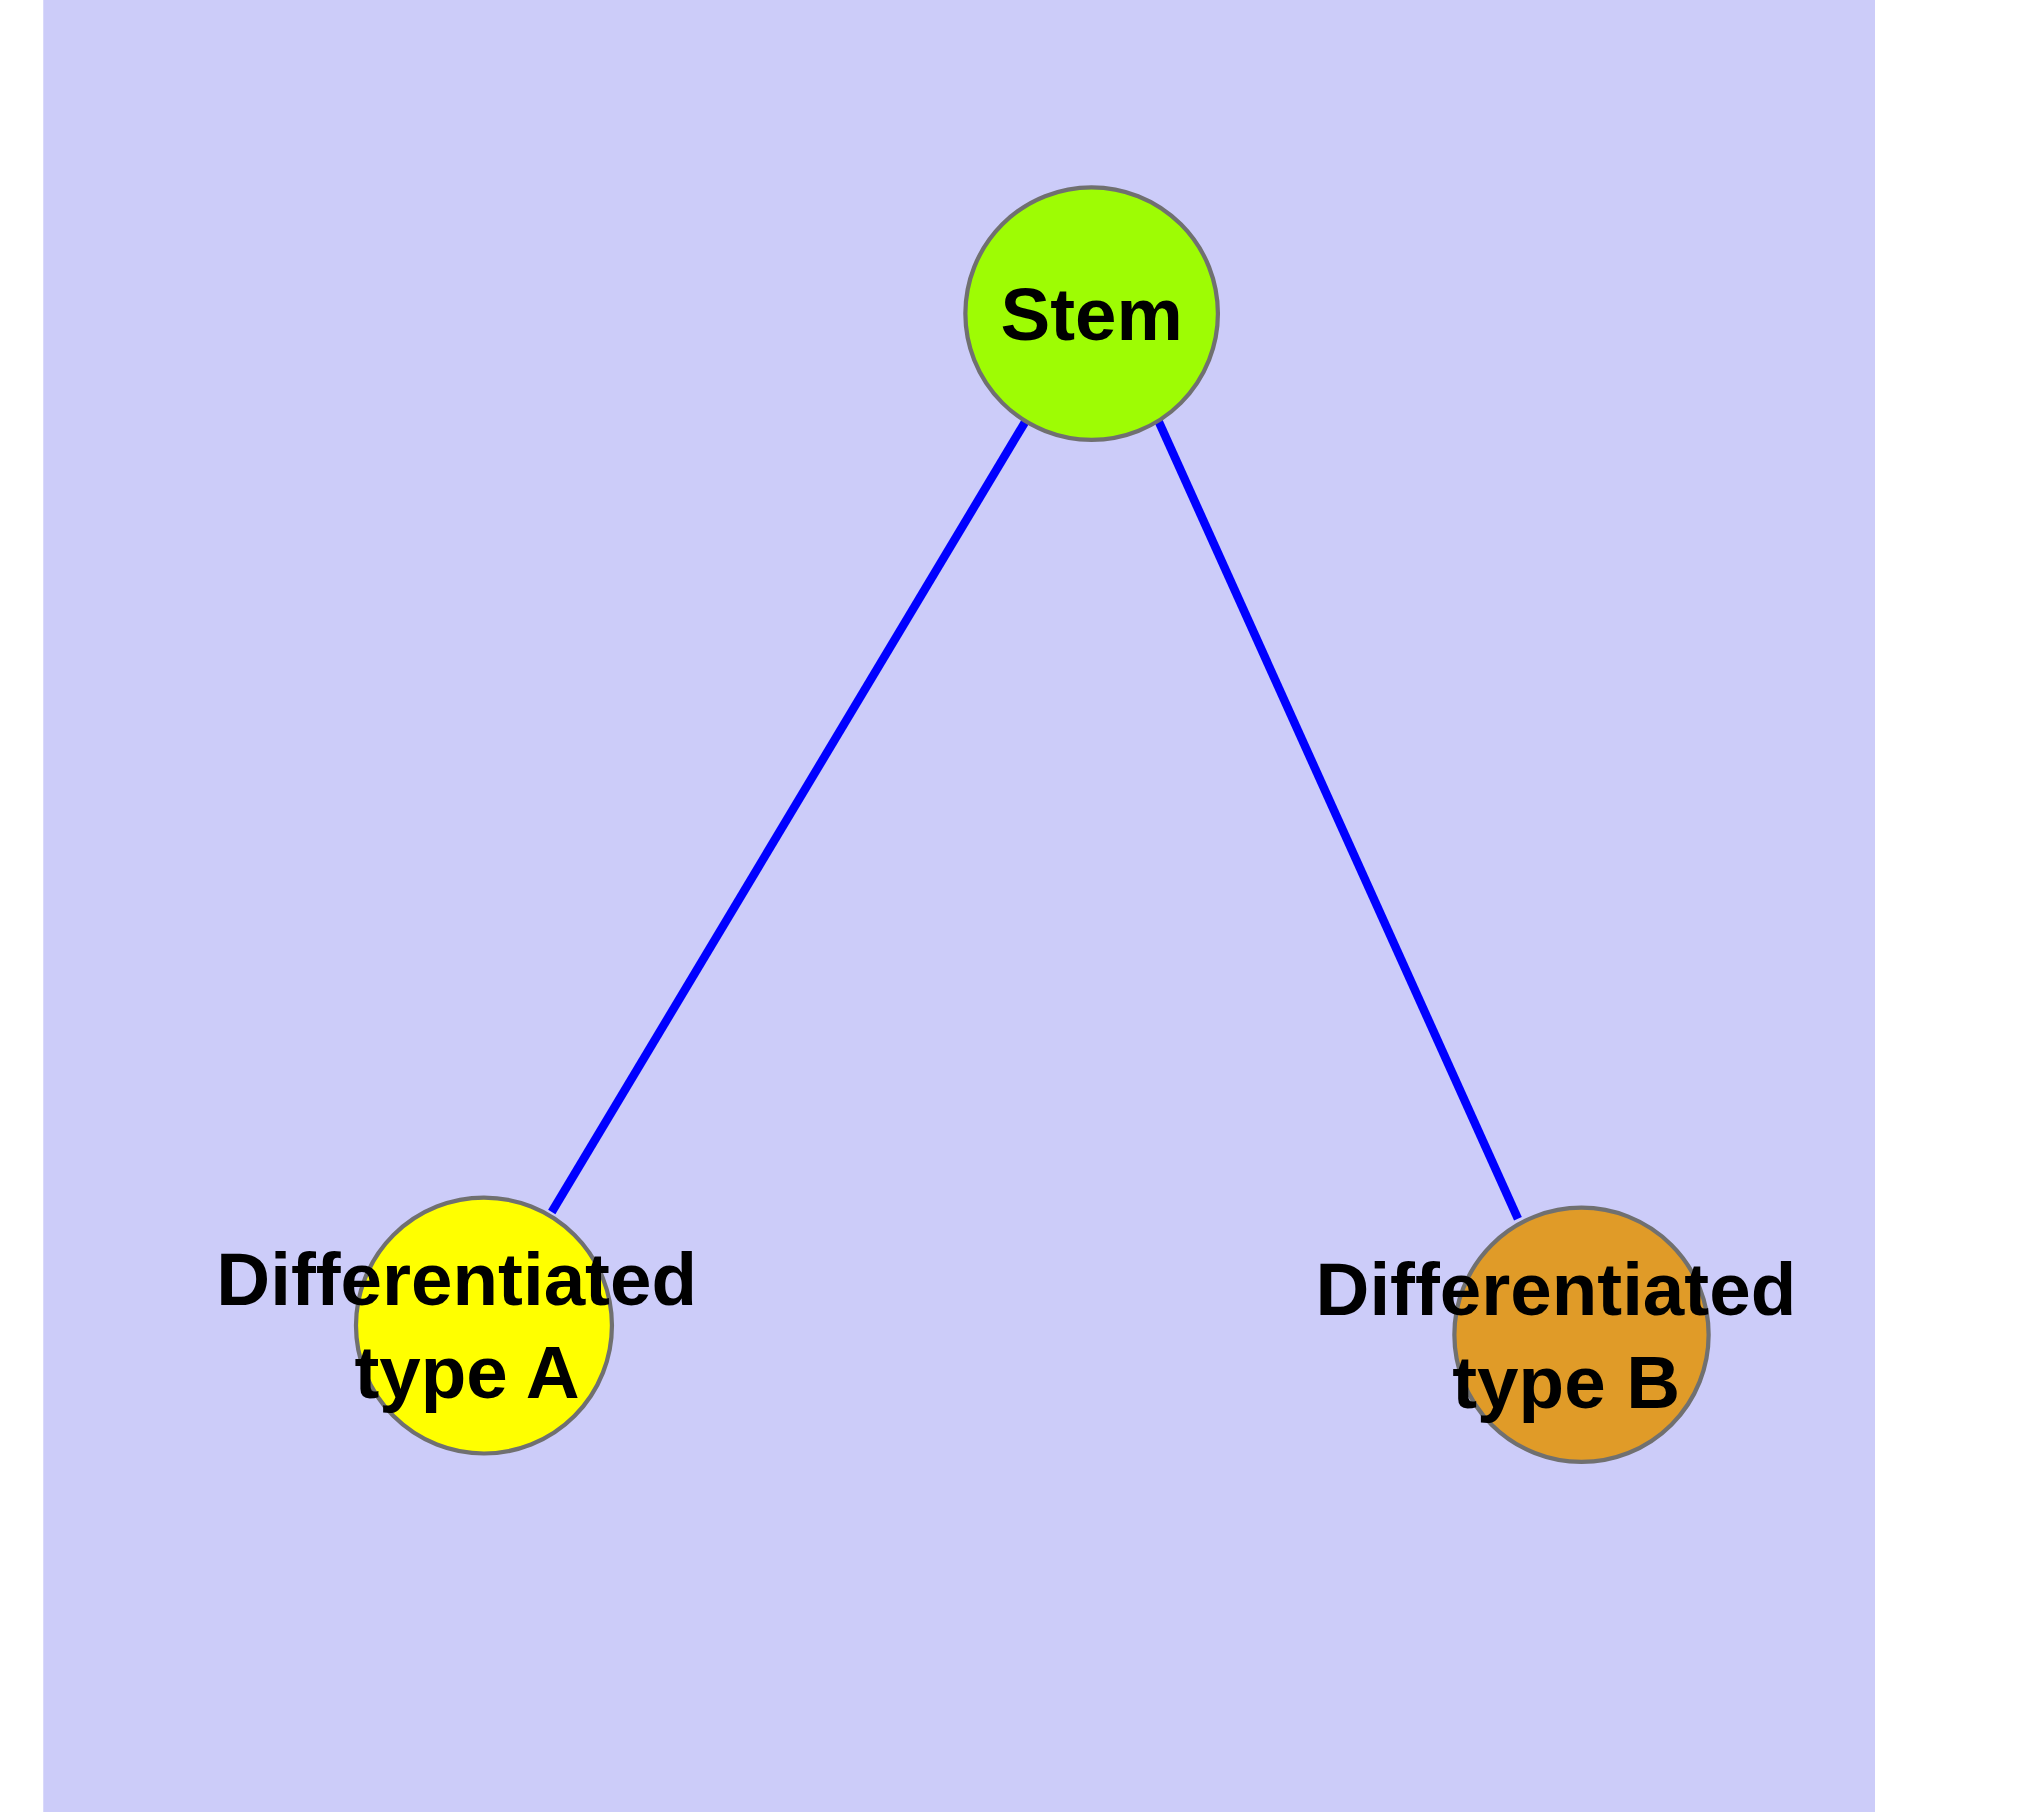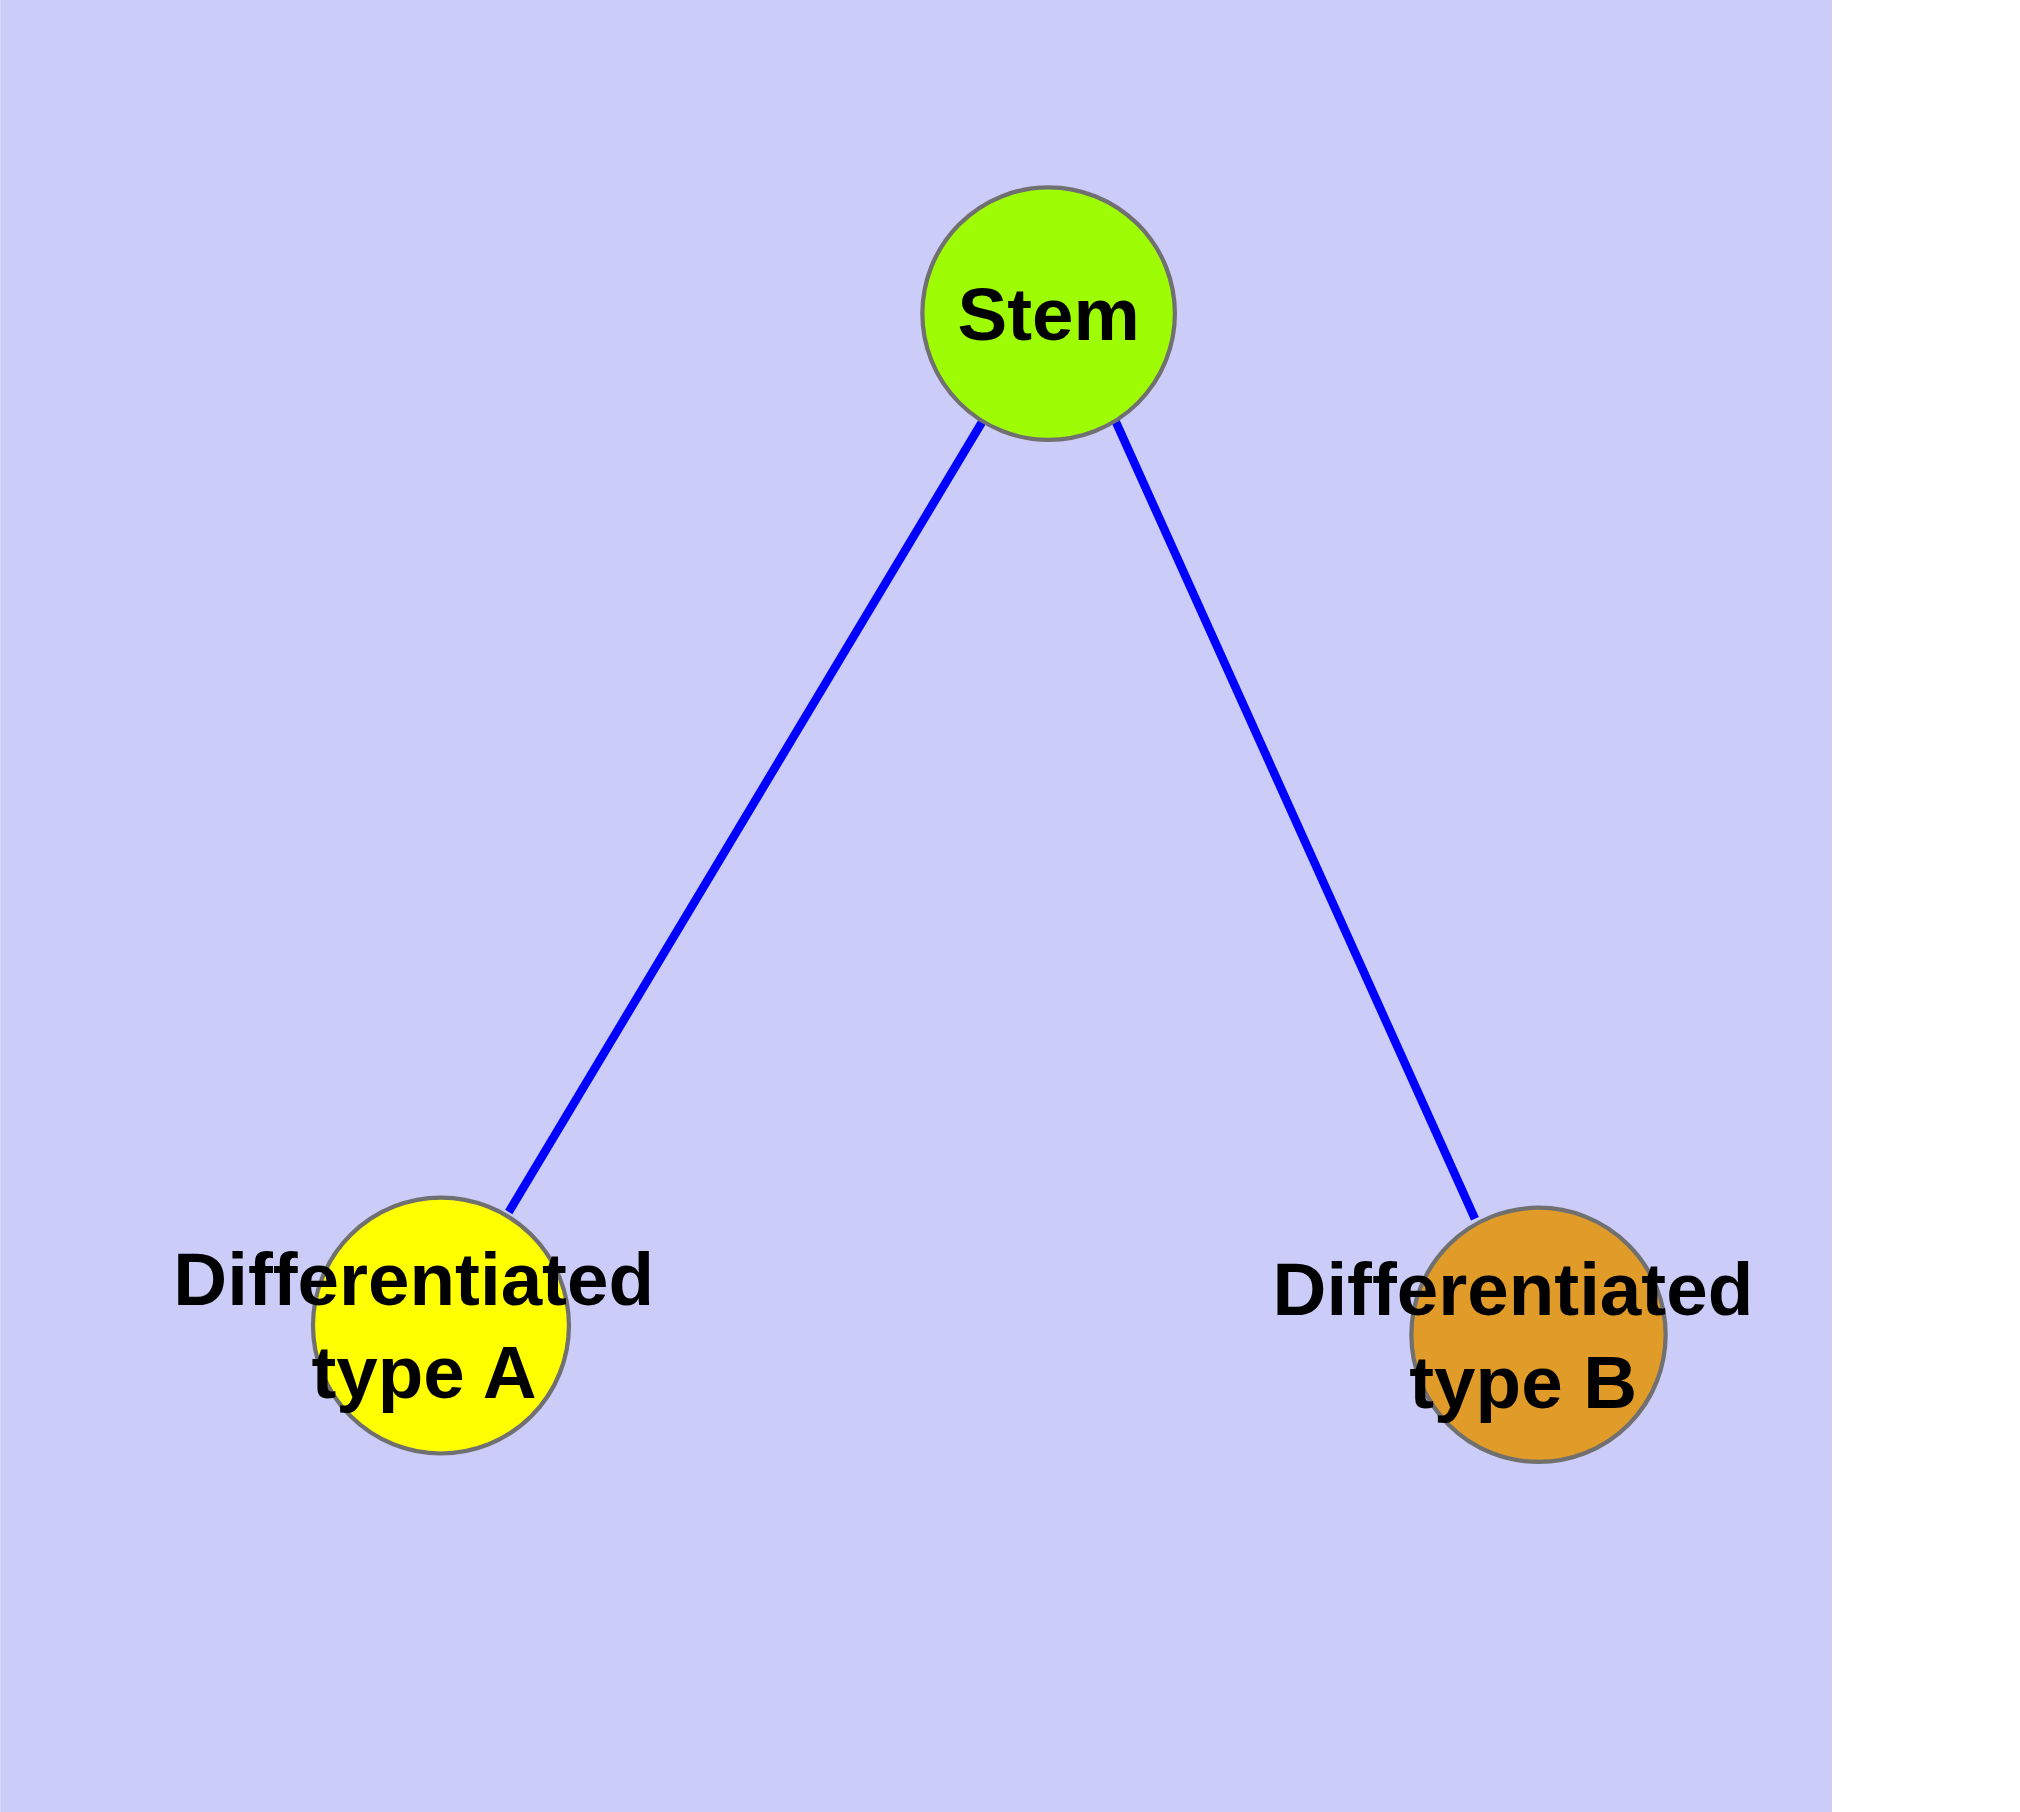--- a/index.html
+++ b/index.html
@@ -6,20 +6,21 @@
     margin: 0;
     padding: 0;
     background: #ffffff;
   }
   #canvas {
     position: relative;
     width: 1832px;
     height: 1812px;
     overflow: hidden;
     font-family: "Liberation Sans", "DejaVu Sans", sans-serif;
+    margin-left: 43px;
   }
   #graph-svg {
     position: absolute;
     top: 0;
     left: 0;
     width: 2021px;
     height: 1812px;
     display: block;
   }
   .node-label {

